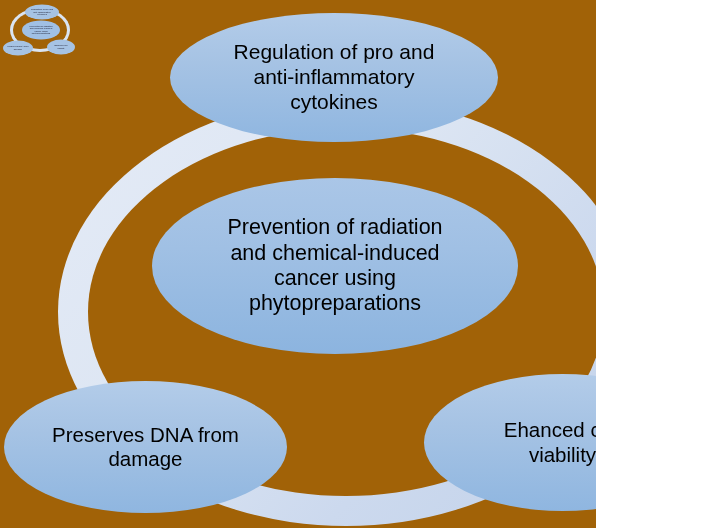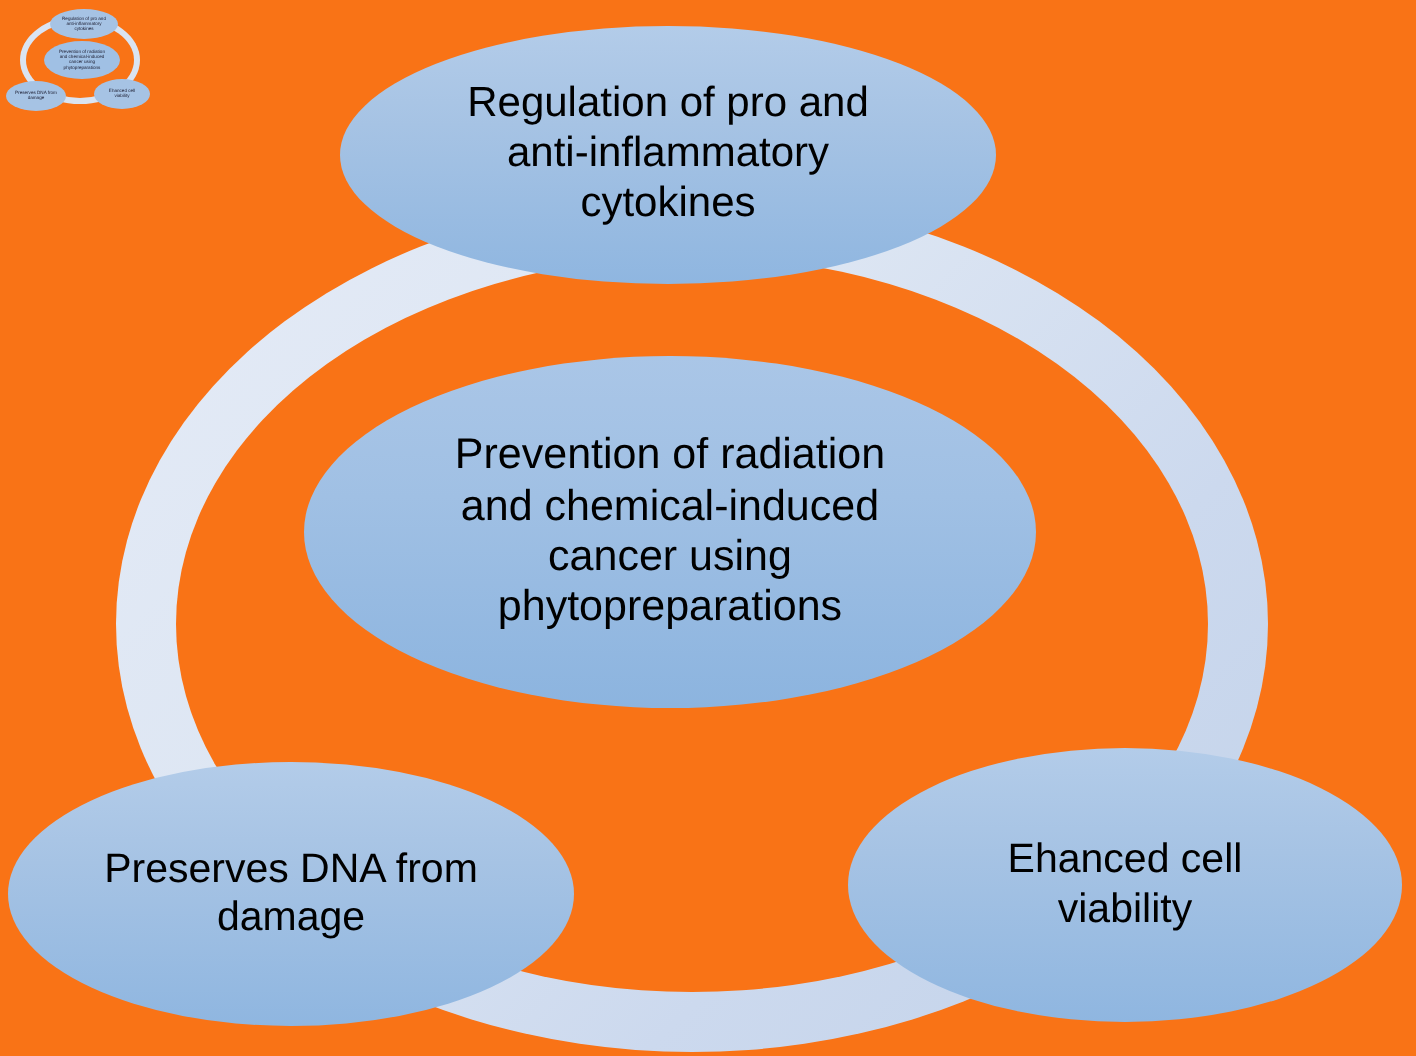--- a/index.html
+++ b/index.html
@@ -6,23 +6,23 @@
   html, body {
     margin: 0;
     padding: 0;
     background: #ffffff;
   }
   body {
     font-family: "Liberation Sans", sans-serif;
   }
   .canvas {
     position: relative;
-    width: 708px;
+    width: 596px;
     height: 528px;
-    background: #f97316;
+    background: #a16207;
     overflow: hidden;
   }
 
   
   .ring-wrap {
     position: absolute;
     left: 56px;
     top: 96px;
     width: 580px;
     height: 432px;

